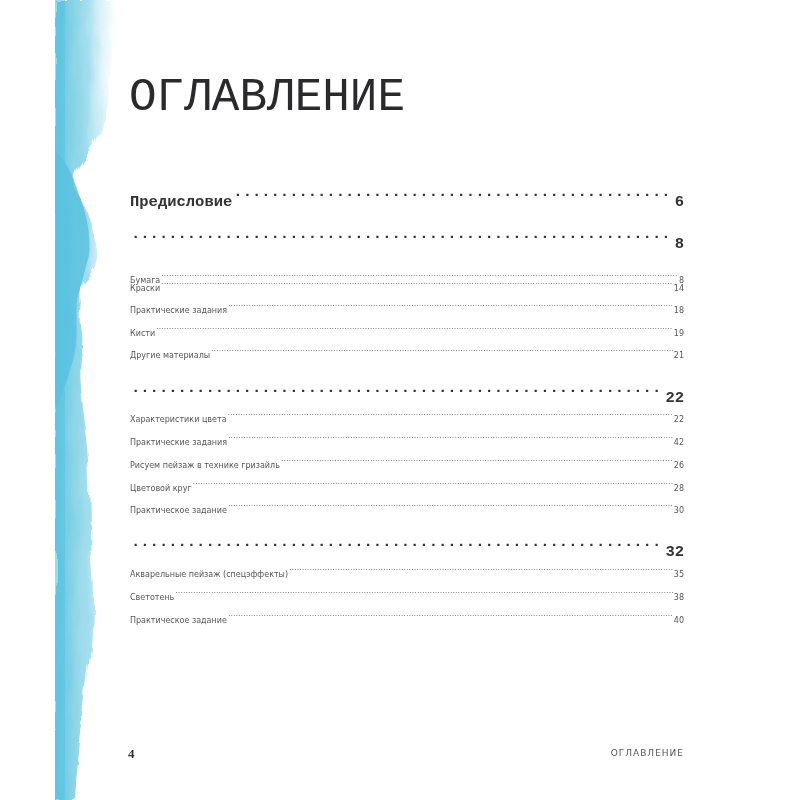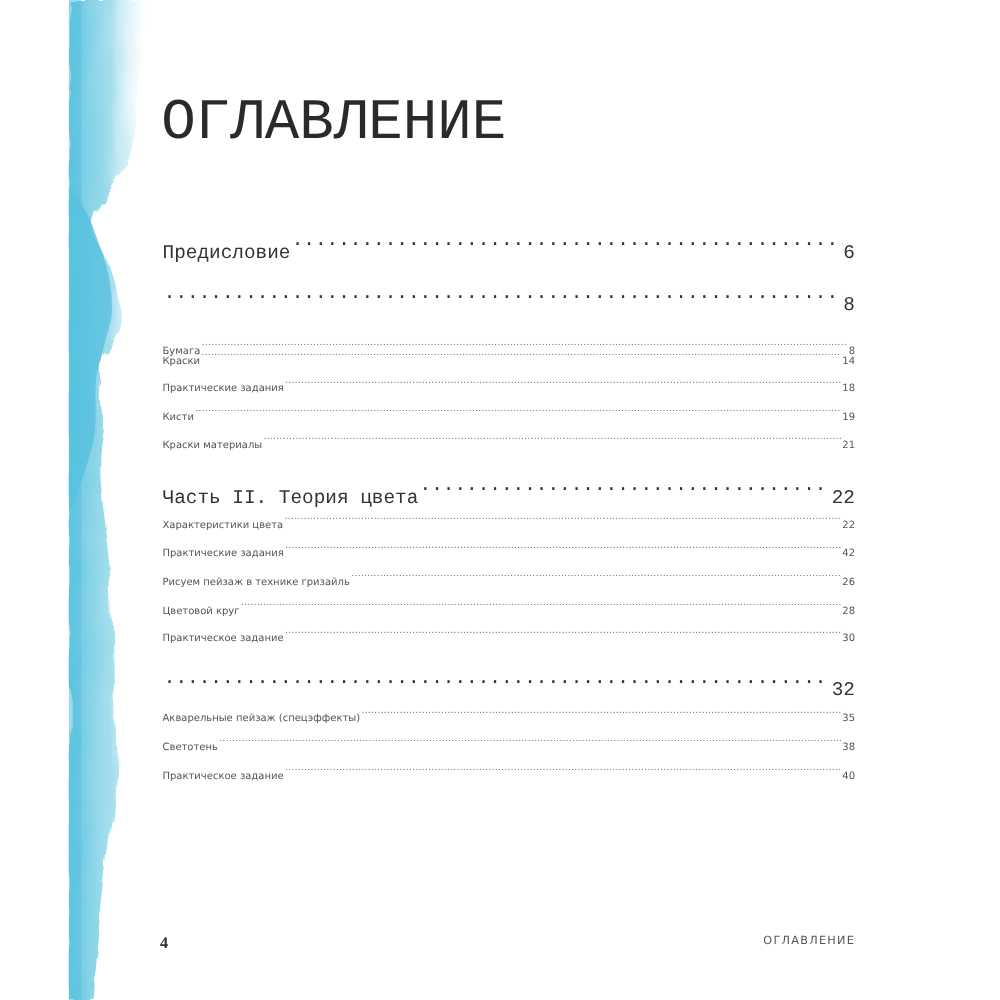--- a/index.html
+++ b/index.html
@@ -31,21 +31,21 @@
       border-bottom: none; position: relative; height: 1em;
     }
     .row .dots::after {
       content: "................................................................................................................................................................................................................................................................................................";
       position: absolute; left: 0; bottom: 0; white-space: nowrap; letter-spacing: 0;
     }
     .row .num { flex: 0 0 auto; text-align: right; }
 
     .row.major {
       font-family: "Liberation Mono", "DejaVu Sans Mono", monospace;
-      font-size: 15.5px; color: #333; height: 22px; line-height: 22px;
+      font-size: 15.5px; color: #333; height: 22px; line-height: 22px; font-weight: bold;
     }
     .row.major .dots::after { bottom: 3px; }
     .row.minor {
       font-family: "DejaVu Sans", sans-serif; font-size: 8px; color: #555;
       height: 14px; line-height: 14px;
     }
     .row.minor .dots::after { bottom: 2px; color: #777; }
 
     .footer-num {
       position: absolute; left: 128px; top: 746px;
@@ -112,27 +112,26 @@
       <span class="label">Практические задания</span>
       <span class="dots"></span>
       <span class="num">18</span>
     </div>
     <div class="row minor" style="top:327px">
       <span class="label">Кисти</span>
       <span class="dots"></span>
       <span class="num">19</span>
     </div>
     <div class="row minor" style="top:349px">
-      <span class="label">Краски материалы</span>
+      <span class="label">Другие материалы</span>
       <span class="dots"></span>
       <span class="num">21</span>
     </div>
 
     <div class="row major" style="top:386px">
-      <span class="label">Часть II. Теория цвета</span>
       <span class="dots"></span>
       <span class="num">22</span>
     </div>
     <div class="row minor" style="top:413px">
       <span class="label">Характеристики цвета</span>
       <span class="dots"></span>
       <span class="num">22</span>
     </div>
     <div class="row minor" style="top:436px">
       <span class="label">Практические задания</span>

